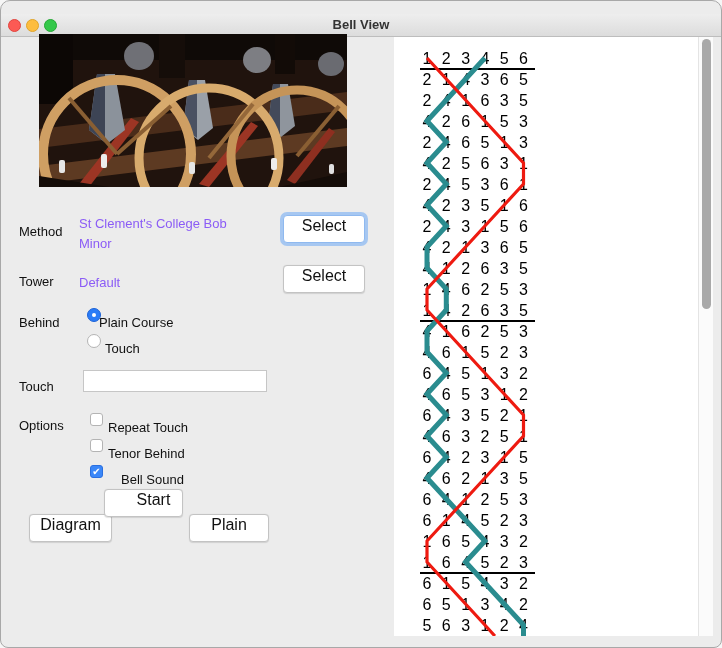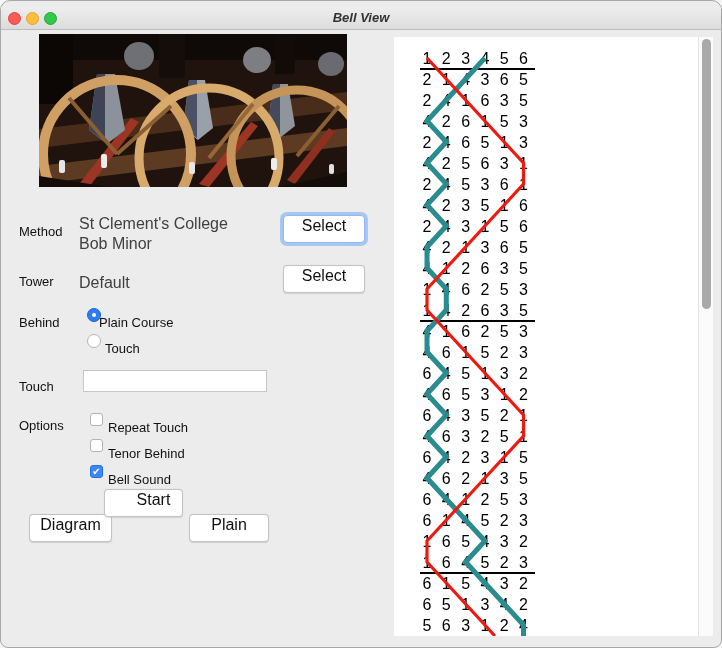--- a/index.html
+++ b/index.html
@@ -1,31 +1,31 @@
 <!DOCTYPE html>
 <html><head>
 <meta charset="utf-8">
 <style>
   html,body{margin:0;padding:0;background:#f6f6f6;font-family:"Liberation Sans",sans-serif;}
   .window{position:relative;width:722px;height:648px;background:#ececec;border:1px solid #a8a8a8;
           border-radius:10px 10px 8px 8px;overflow:hidden;box-sizing:border-box;}
   
-  .titlebar{position:absolute;left:0;top:6px;width:100%;height:22px;
-            background:linear-gradient(#eeeeee,#dcdcdc);border-bottom:1px solid #bdbdbd;font-style:italic;}
+  .titlebar{position:absolute;left:0;top:13px;width:100%;height:22px;
+            background:linear-gradient(#eeeeee,#dcdcdc);border-bottom:1px solid #bdbdbd;}
   .title{position:absolute;left:0;right:0;top:0;height:22px;line-height:22px;text-align:center;
          font-size:13px;font-weight:700;color:#333;}
   .tl{position:absolute;top:5px;width:13px;height:13px;border-radius:50%;box-sizing:border-box;}
   .tl.red{left:7px;background:#fc5a54;border:1px solid #e1443e;}
   .tl.yellow{left:25px;background:#fdbd3f;border:1px solid #e0a429;}
   .tl.green{left:43px;background:#34c84a;border:1px solid #24a835;}
   
   .photo{position:absolute;left:38px;top:33px;width:308px;height:153px;overflow:hidden;background:#20130d;}
   
   .lbl{position:absolute;font-size:13px;color:#111;margin-top:7px;}
-  .val{position:absolute;font-size:16px;color:#404040;line-height:20px;}
+  .val{position:absolute;font-size:13px;color:#8b5cf6;line-height:20px;}
   
   .btn{position:absolute;height:28px;background:#fff;border:1px solid #c3c3c3;border-radius:4px;
        font-size:16px;color:#111;text-align:center;line-height:20px;box-sizing:border-box;
        box-shadow:0 0.5px 1px rgba(0,0,0,.12);}
   .btn.focusring{border-color:#8fb9ef;box-shadow:0 0 0 3px rgba(110,170,245,.55);}
   
   .radio{position:absolute;width:14px;height:14px;border-radius:50%;background:#fff;
          border:1px solid #b4b4b4;box-sizing:border-box;}
   .radio.on{background:#2a7cf7;border-color:#1e63d6;}
   .radio.on::after{content:"";position:absolute;left:4px;top:4px;width:4px;height:4px;border-radius:50%;background:#fff;}
@@ -108,21 +108,21 @@
 
   <div class="lbl" style="left:18px;top:371px;">Touch</div>
   <input class="field" type="text" value="" style="">
 
   <div class="lbl" style="left:18px;top:410px;">Options</div>
   <div class="cb" style="left:89px;top:412px;">✔</div>
   <div class="lbl" style="left:107px;top:412px;">Repeat Touch</div>
   <div class="cb" style="left:89px;top:438px;">✔</div>
   <div class="lbl" style="left:107px;top:438px;">Tenor Behind</div>
   <div class="cb on" style="left:89px;top:464px;">✔</div>
-  <div class="lbl" style="left:107px;top:464px;">Bell Sound</div>
+  <div class="lbl" style="left:120px;top:464px;">Bell Sound</div>
 
   <div class="btn" style="left:0;top:513px;width:83px;margin-left:28px;">Diagram</div>
   <div class="btn" style="left:103px;top:488px;width:79px;padding-left:20px;">Start</div>
   <div class="btn" style="left:188px;top:513px;width:80px;">Plain</div>
 
   <div class="panel">
     <svg id="diagram-svg" width="319" height="599">
         <line x1="26" y1="32" x2="141" y2="32" stroke="#000" stroke-width="2"></line>
         <line x1="26" y1="284" x2="141" y2="284" stroke="#000" stroke-width="2"></line>
         <line x1="26" y1="536" x2="141" y2="536" stroke="#000" stroke-width="2"></line>

